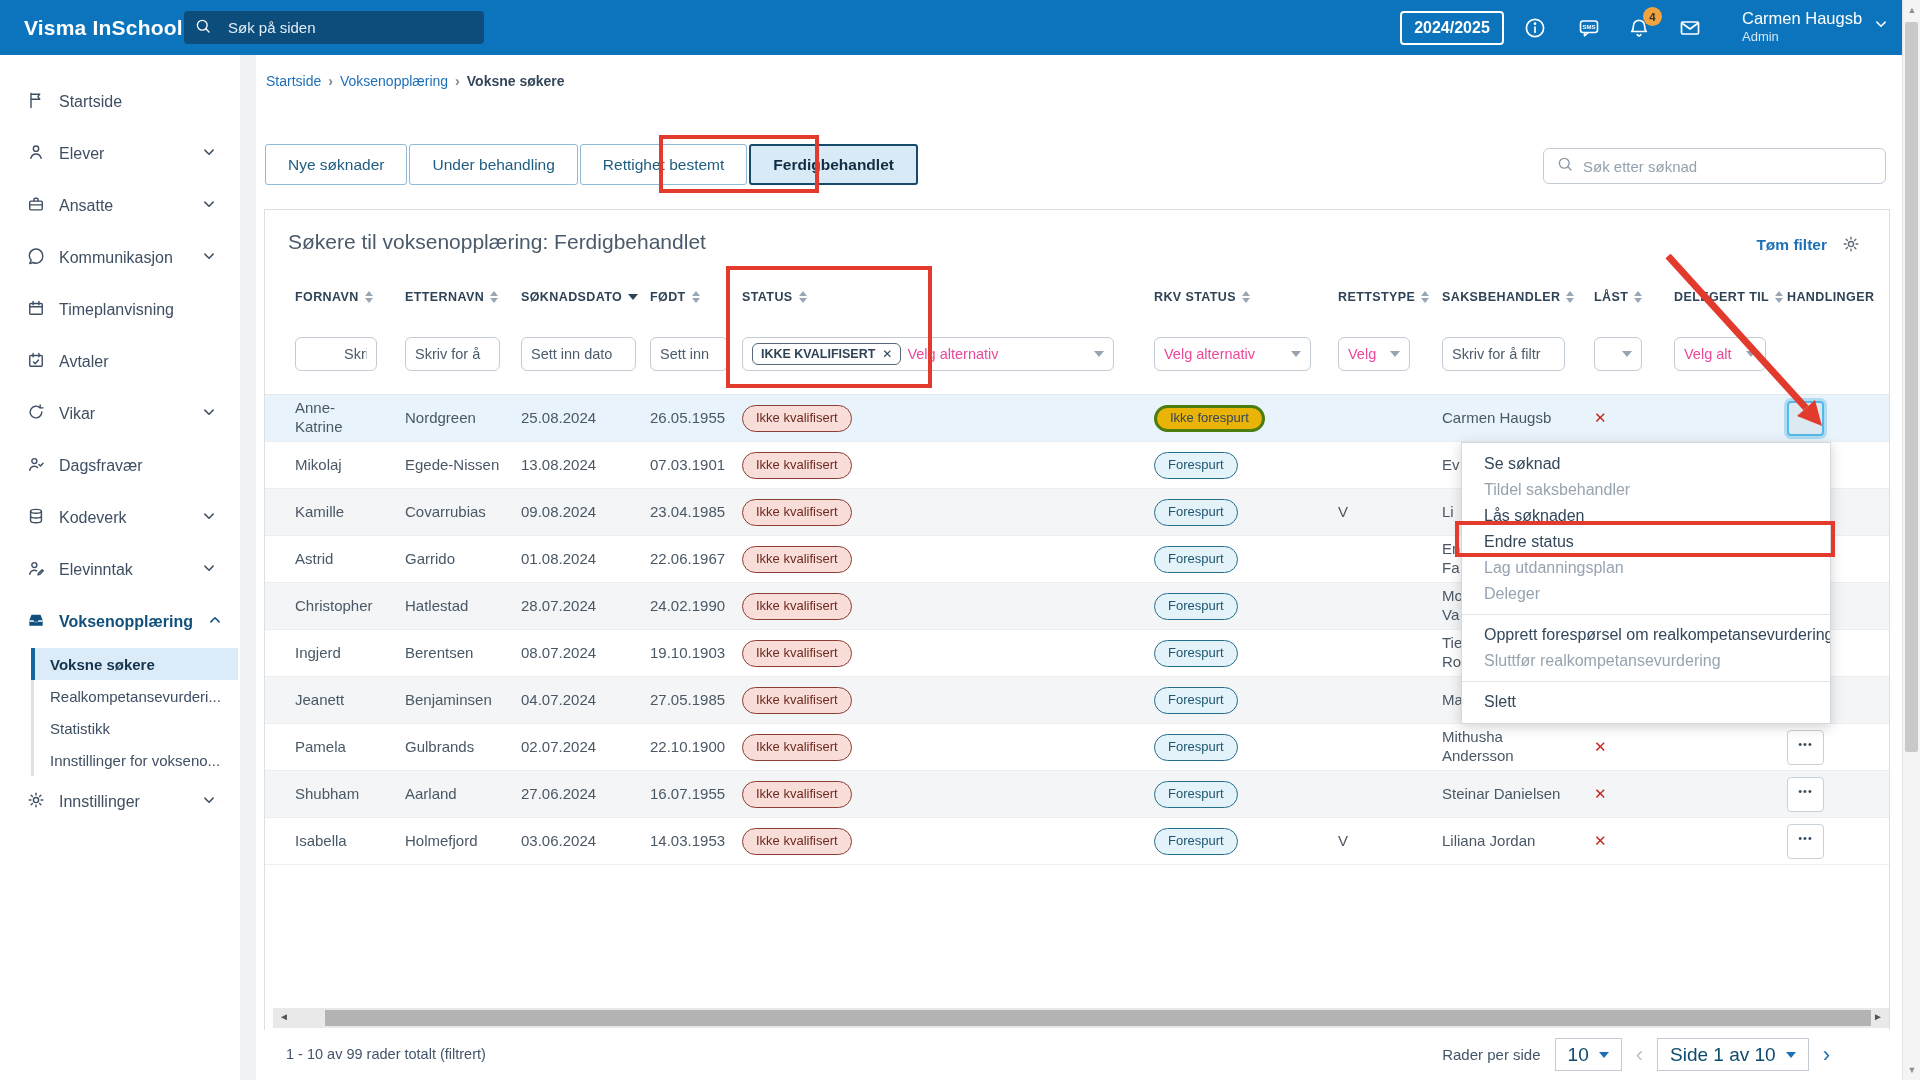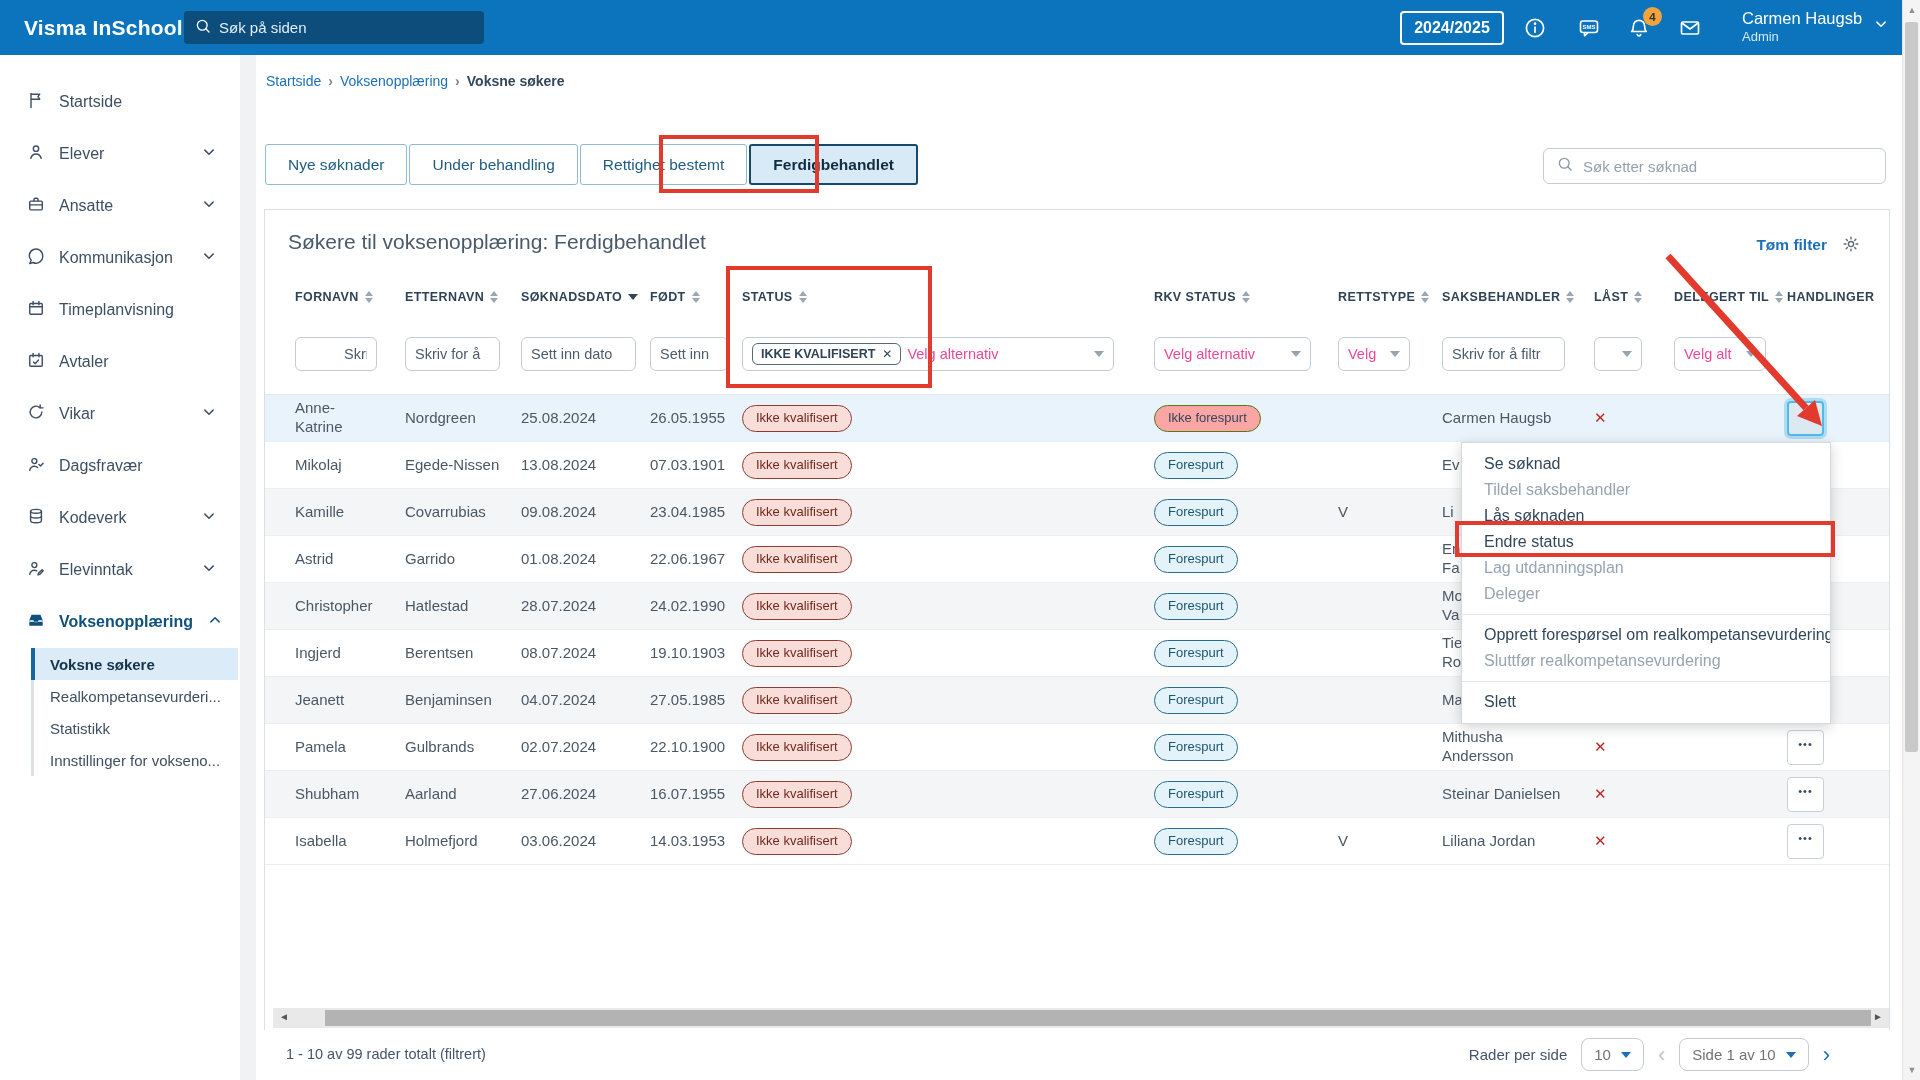--- a/index.html
+++ b/index.html
@@ -6,21 +6,21 @@
   html,body { width:1920px; height:1080px; overflow:hidden;
     font-family:"Liberation Sans","DejaVu Sans",sans-serif; background:#fff; color:#44546a; }
   #app { position:relative; width:1920px; height:1080px; overflow:hidden; }
 
   
   .topbar { position:absolute; left:0; top:0; width:1902px; height:55px; background:#0b74bc;
     display:flex; align-items:center; color:#fff; }
   .brand { position:absolute; left:24px; top:0; height:55px; display:flex; align-items:center;
     font-size:21px; font-weight:700; letter-spacing:.2px; }
   .global-search { position:absolute; left:184px; top:11px; width:300px; height:33px; background:#0c4d7c;
-    border-radius:4px; display:flex; align-items:center; padding:0 10px; gap:7px; }
+    border-radius:4px; display:flex; align-items:center; padding:0 10px; gap:16px; }
   .global-search svg { flex:none; }
   .global-search input { background:transparent; border:none; outline:none; color:#eaf3f9;
     font-size:15px; width:100%; font-family:inherit; }
   .global-search input::placeholder { color:#e4eef6; }
   .year-btn { position:absolute; left:1400px; top:11px; width:104px; height:34px; border:2px solid #fff;
     border-radius:4px; background:transparent; color:#fff; font-size:16px; font-weight:700;
     display:flex; align-items:center; justify-content:center; cursor:pointer; font-family:inherit; }
   .tb-ico { position:absolute; top:16px; width:24px; height:24px; color:#fff; cursor:pointer; }
   .badge { position:absolute; left:1643px; top:7px; min-width:19px; height:19px; border-radius:10px;
     background:#f0a33f; color:#333; font-size:11.5px; font-weight:700; display:flex; align-items:center;
@@ -100,34 +100,34 @@
   .rows { position:absolute; left:0; right:0; top:184px; border-top:1px solid #e3e8ec; }
   .row { height:47px; font-size:15px; color:#4a5866; border-bottom:1px solid #eceff2; }
   .row:nth-child(odd) { background:#f3f5f6; }
   .row.hl { background:#e9f3fb; }
   .cell { padding-right:10px; line-height:1.25; }
   .c-fornavn { max-width:88px; }
   .pill { display:inline-flex; align-items:center; justify-content:center; height:27px; padding:0 13px;
     border-radius:14px; font-size:13px; white-space:nowrap; }
   .pill.red { background:#f8ddd9; border:1px solid #8c3d33; color:#6e2a20; }
   .pill.blue { background:#e4f2fa; border:1px solid #256d8d; color:#1d566f; }
-  .pill.outline { background:#fca5a5; border:1px solid #4d7c0f; color:#33475b; }
+  .pill.outline { background:#eab308; border:3px solid #4d7c0f; color:#33475b; }
   .xmark { color:#c3271b; font-weight:700; font-size:15px; }
   .more-btn { width:37px; height:35px; border:1px solid #c9d1d8; border-radius:4px; background:#fff;
     color:#33475b; font-size:11px; letter-spacing:1px; cursor:pointer; display:flex; align-items:center;
     justify-content:center; padding-bottom:6px; font-family:inherit; }
   .more-btn.focus { border:2px solid #55b9e8; box-shadow:0 0 0 3px rgba(85,185,232,.40); background:#dde9f1; }
 
   
   .pagefoot { position:absolute; left:256px; top:1030px; width:1634px; height:50px; background:#fff; }
   .foot-summary { position:absolute; left:30px; top:16px; font-size:14.5px; color:#44546a; }
   .foot-right { position:absolute; right:60px; top:8px; display:flex; align-items:center; gap:14px; }
   .foot-label { font-size:15px; color:#44546a; }
-  .foot-sel { height:33px; border:1px solid #c3ccd4; border-radius:8px; display:flex; align-items:center;
-    gap:10px; padding:0 12px; color:#737373; font-size:15px; cursor:pointer; background:#fff; }
+  .foot-sel { height:33px; border:1px solid #c3ccd4; border-radius:0; display:flex; align-items:center;
+    gap:10px; padding:0 12px; color:#0c4a6e; font-size:19px; cursor:pointer; background:#fff; }
   .pg-arrow { font-size:22px; line-height:1; cursor:pointer; }
   .pg-arrow.disabled { color:#bcc5cc; }
   .pg-arrow.on { color:#1d70b7; }
 
   
   .ctx-menu { position:absolute; left:1461px; top:442px; width:370px; background:#fff;
     border:1px solid #d3d9de; box-shadow:0 3px 12px rgba(0,0,0,.18); padding:8px 0; z-index:30; }
   .ctx-item { height:26px; line-height:26px; padding:0 22px; font-size:16px; color:#33475b;
     cursor:pointer; white-space:nowrap; overflow:hidden; }
   .ctx-item.disabled { color:#97a4b0; cursor:default; }
@@ -278,20 +278,30 @@
           <span><svg width="18" height="18" viewBox="0 0 24 24" fill="none" stroke="currentColor" stroke-width="2" stroke-linecap="round" stroke-linejoin="round">
               <path d="M6.5 14.5 12 9l5.5 5.5"></path>
             </svg></span>
         </div>
         <div class="submenu">
           <div class="sub-item selected">Voksne søkere</div>
           <div class="sub-item">Realkompetansevurderi...</div>
           <div class="sub-item">Statistikk</div>
           <div class="sub-item">Innstillinger for vokseno...</div>
         </div>
+        <div class="side-item">
+          <span><svg width="20" height="20" viewBox="0 0 24 24" fill="none" stroke="currentColor" stroke-width="1.7" stroke-linecap="round" stroke-linejoin="round">
+              <circle cx="12" cy="12" r="3.1"></circle>
+              <path d="M12 3.8v2.1M12 18.1v2.1M3.8 12h2.1M18.1 12h2.1M6.2 6.2l1.5 1.5M16.3 16.3l1.5 1.5M17.8 6.2l-1.5 1.5M7.7 16.3l-1.5 1.5"></path>
+            </svg></span>
+          <span class="lab">Innstillinger</span>
+          <span><svg width="18" height="18" viewBox="0 0 24 24" fill="none" stroke="currentColor" stroke-width="2" stroke-linecap="round" stroke-linejoin="round">
+              <path d="M6.5 9.5 12 15l5.5-5.5"></path>
+            </svg></span>
+        </div>
       </div>
 
   </nav>
   <div class="gutter"></div>
 
   <main class="content">
     <div class="breadcrumb" id="breadcrumb">
         <a>Startside</a>
         <span class="sep">›</span>
         <a>Voksenopplæring</a>

